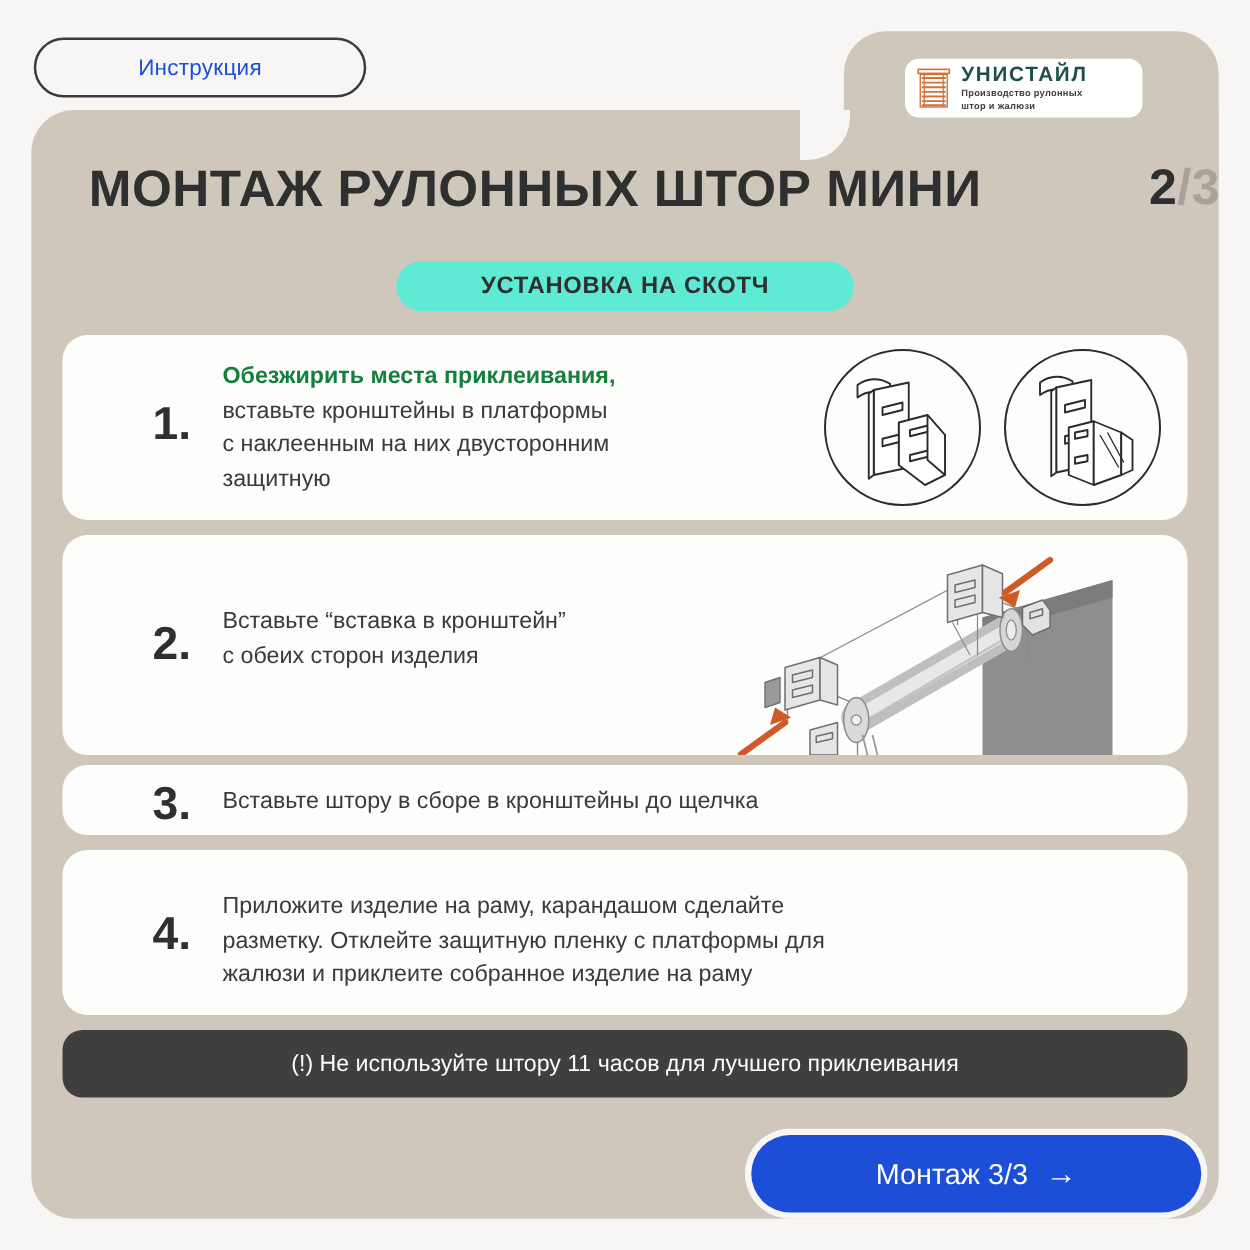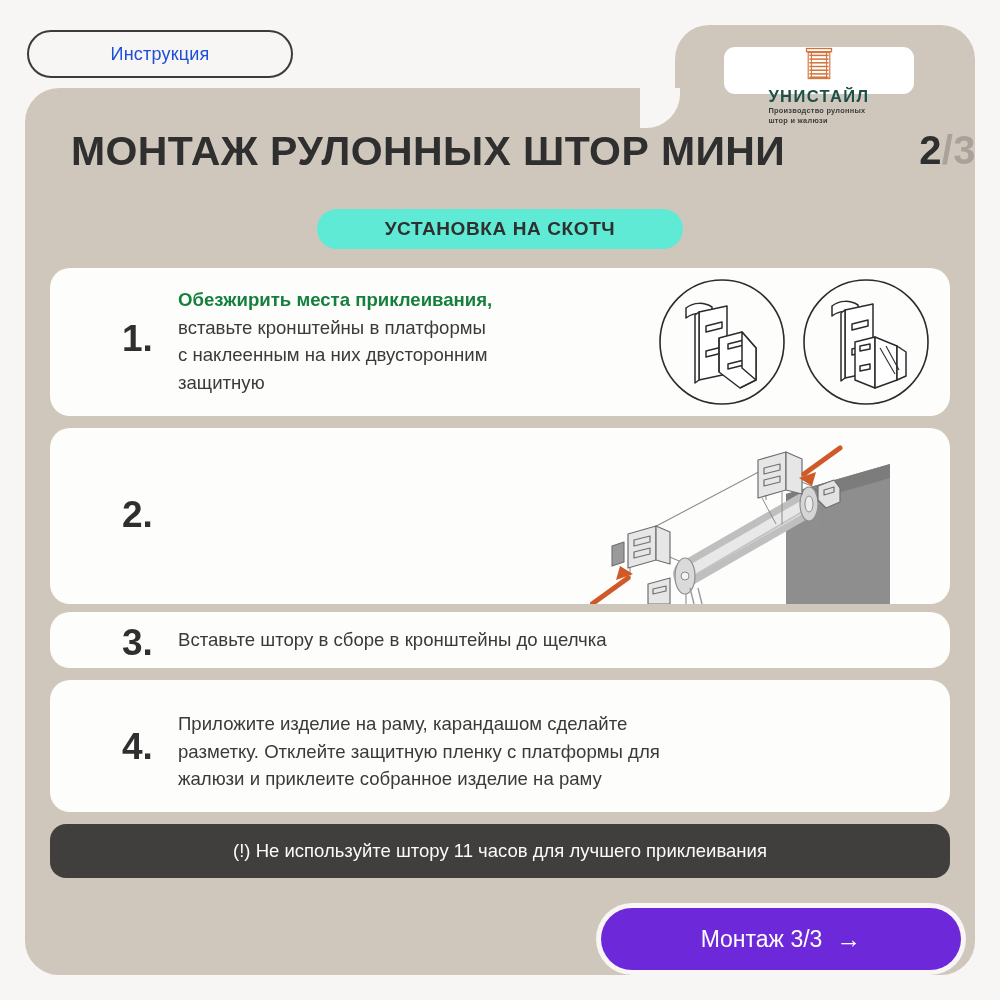--- a/index.html
+++ b/index.html
@@ -87,21 +87,20 @@
     left: 724px;
     top: 47px;
     width: 190px;
     height: 47px;
     background: #ffffff;
     border-radius: 11px;
     display: flex;
     align-items: center;
     padding: 0 8px;
     gap: 7px;
-    flex-direction: column;
   }
   .logo-mark {
     width: 30px; height: 34px;
     flex: 0 0 auto;
   }
   .logo-text { display: flex; flex-direction: column; justify-content: center; }
   .logo-name {
     font-size: 16.5px;
     font-weight: bold;
     color: #1d5048;
@@ -238,21 +237,21 @@
     font-size: 18.5px;
   }
 
   
   .cta {
     position: absolute;
     left: 601px;
     top: 908px;
     width: 360px;
     height: 62px;
-    background: #6d28d9;
+    background: #1d4ed8;
     border-radius: 31px;
     display: flex;
     align-items: center;
     justify-content: center;
     gap: 14px;
     color: #ffffff;
     font-size: 23px;
     box-shadow: 0 0 0 5px #f7f6f5;
     cursor: pointer;
   }
@@ -353,20 +352,24 @@
       <g stroke="#2b2b2b" stroke-width="1.1" fill="none">
         <line x1="80" y1="72" x2="95" y2="98"></line>
         <line x1="86" y1="70" x2="99" y2="94"></line>
       </g>
     </svg>
   </div>
 </div>
 
 <div class="card" id="card-2">
   <div class="step-num">2.</div>
+  <div class="step-body">
+    <span class="ln">Вставьте “вставка в кронштейн”</span>
+    <span class="ln">с обеих сторон изделия</span>
+  </div>
 
   <div class="blind-illo">
     <svg viewBox="0 0 360 176" width="360" height="176">
 
       <path d="M196 66 L300 36 L300 176 L196 176 Z" fill="#8e8e8e"></path>
       <path d="M196 66 L300 36 L300 50 L196 80 Z" fill="#7c7c7c"></path>
 
       <g fill="none" stroke="#8b8b8b" stroke-width="1.1">
         <path d="M40 112 L176 40 L232 62 L96 136 Z"></path>
         <line x1="40" y1="112" x2="40" y2="150"></line>

